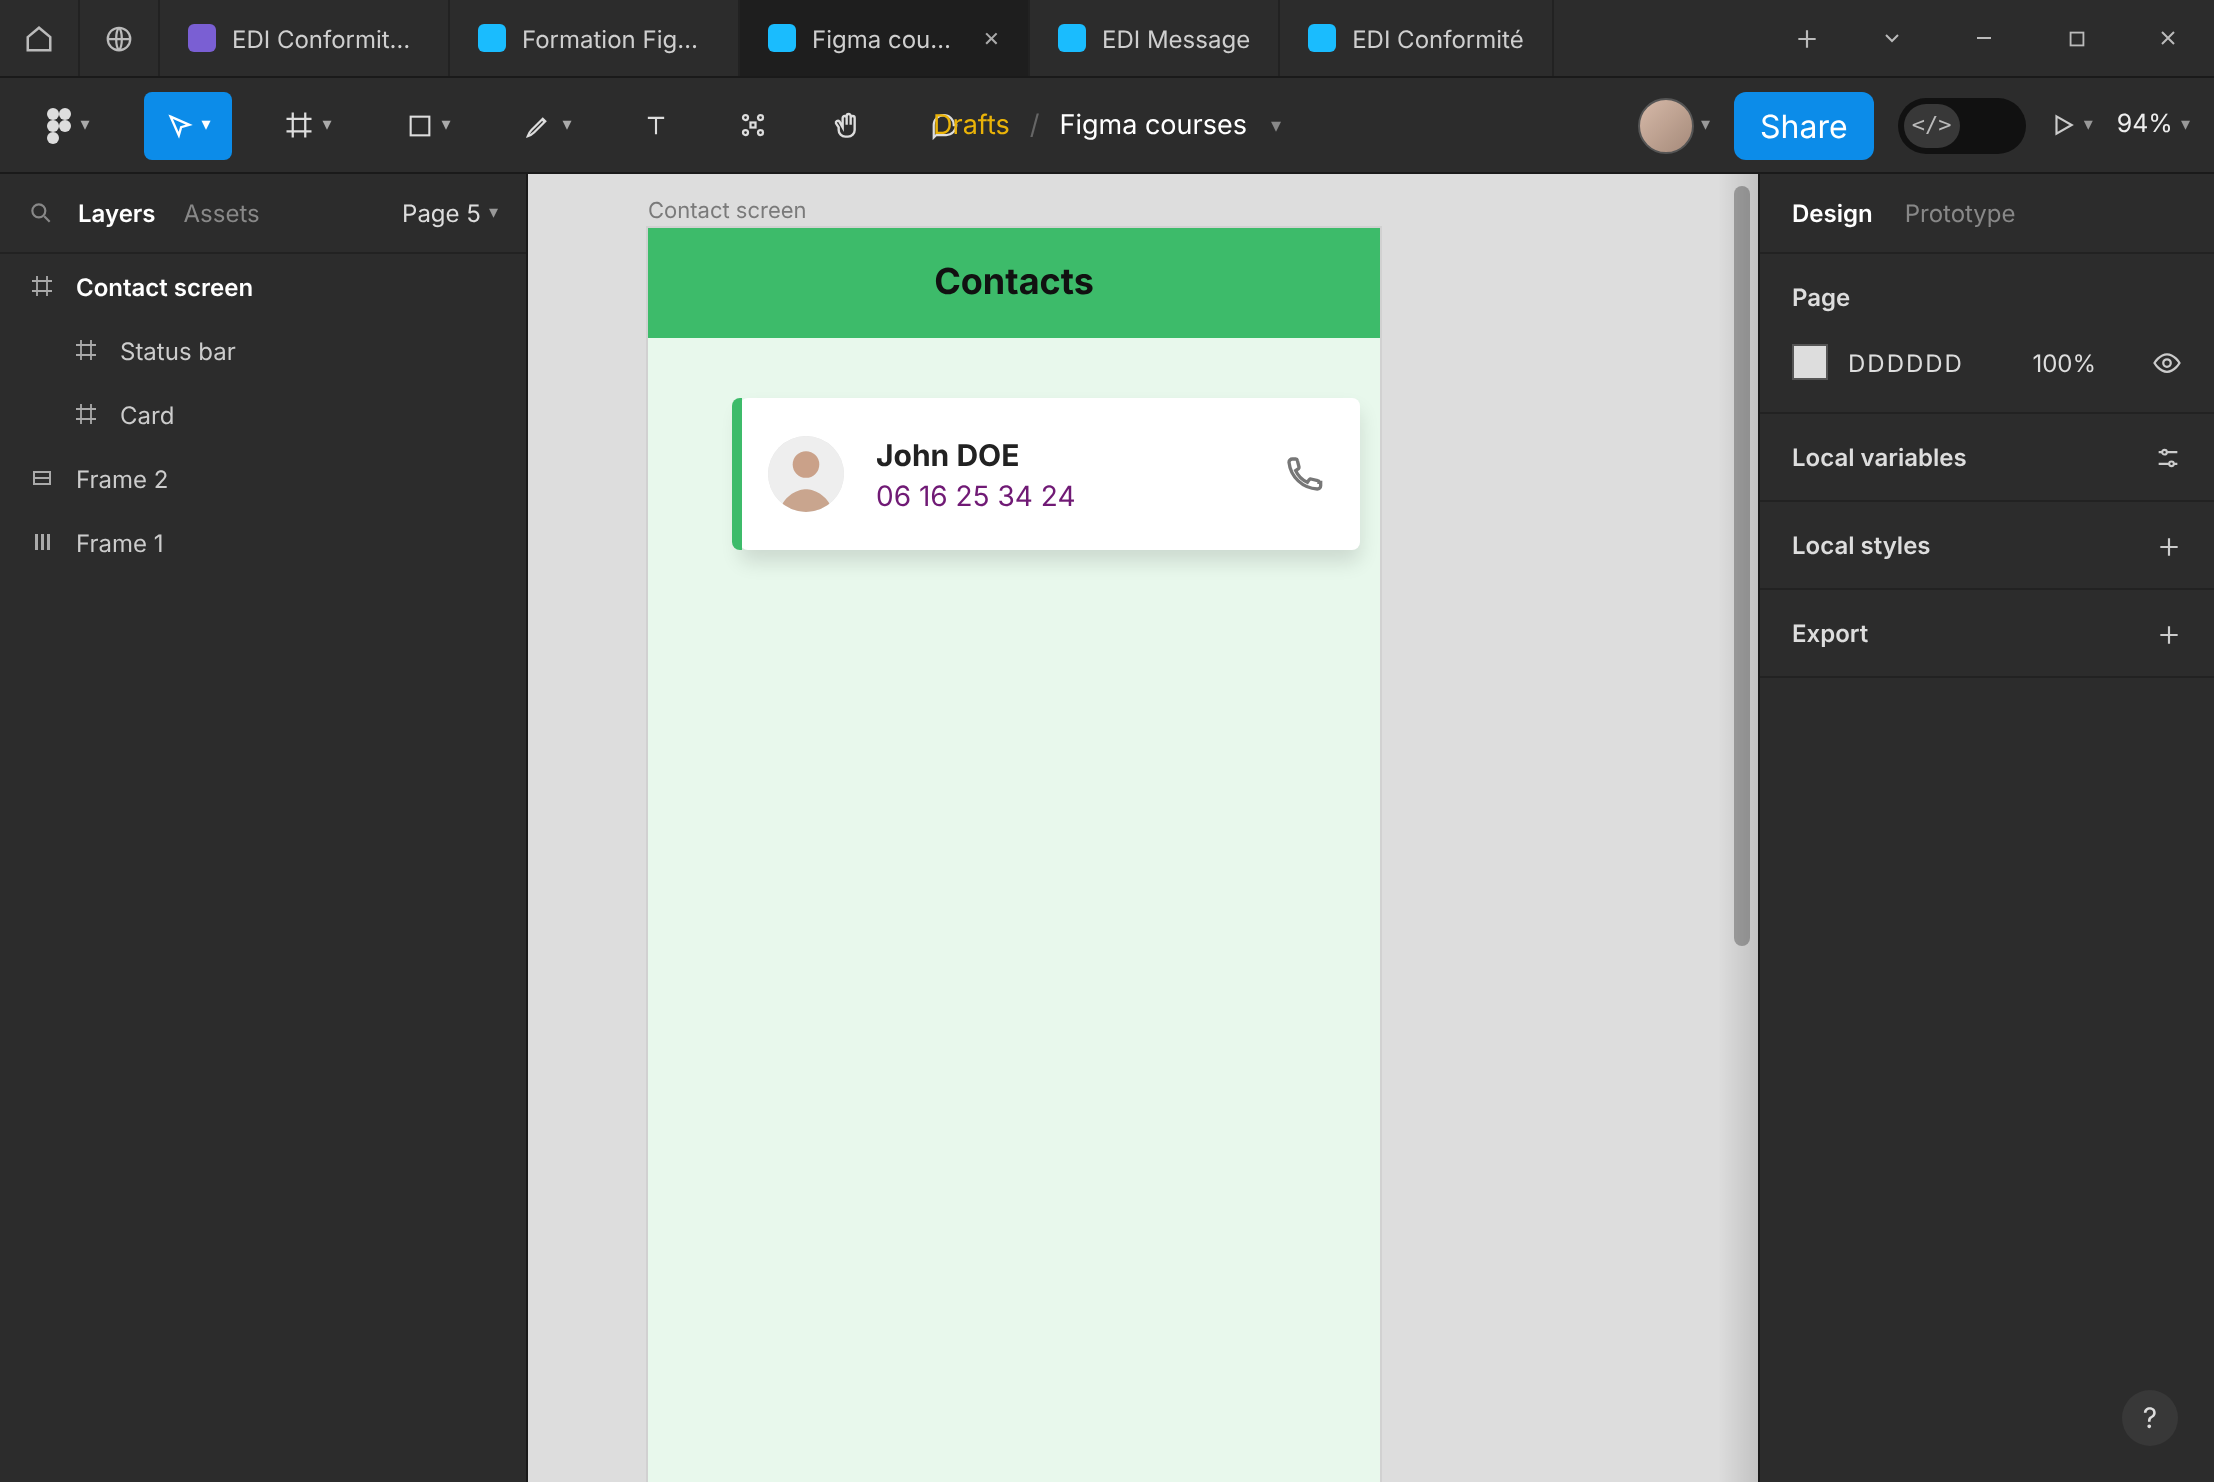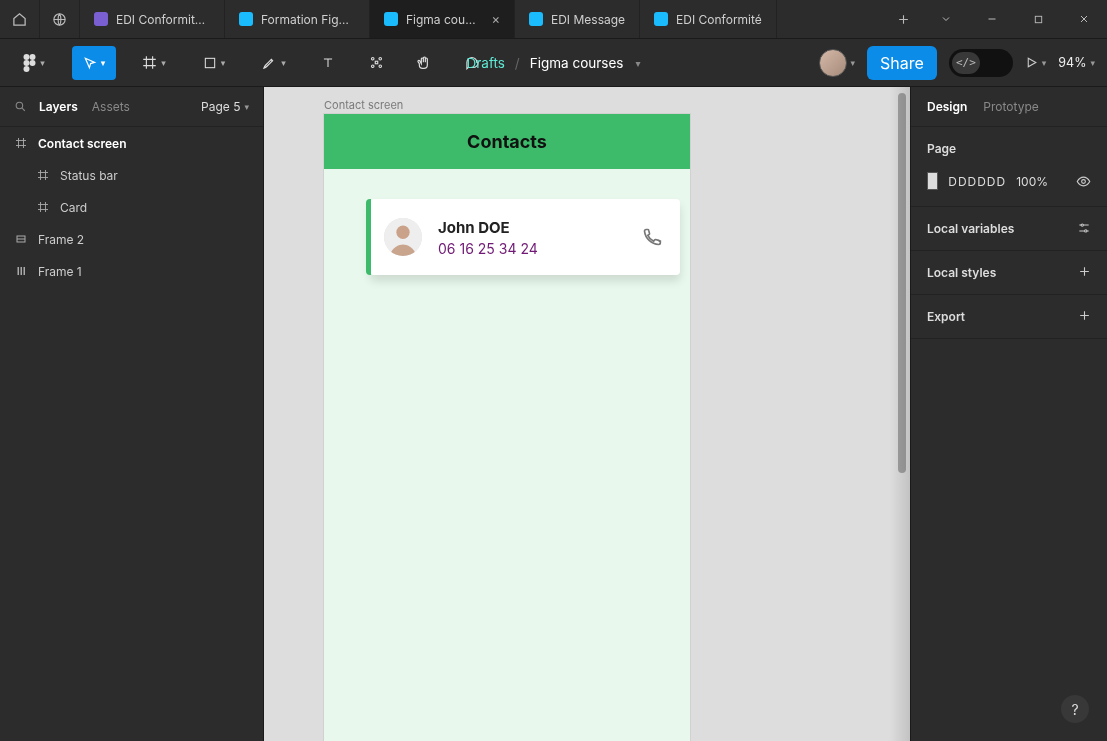--- a/index.html
+++ b/index.html
@@ -23,21 +23,21 @@
 
   
   .toolbar { height: 48px; background:#2c2c2c; display:flex; align-items:center; padding:0 12px; gap:16px; border-bottom:1px solid #1a1a1a;}
   .tgroup { display:flex; align-items:center; gap:16px; }
   .tbtn { display:flex; align-items:center; justify-content:center; width:32px; height:34px; border-radius:4px; color:#ddd; cursor:pointer; position:relative;}
   .tbtn.selected { background:#0c8ce9; color:#fff; width:44px; }
   .tbtn.wdrop { width:44px; }
   .tbtn .caret { font-size:9px; margin-left:4px; color:#aaa; }
   .tbtn.selected .caret { color:#fff; }
   .crumbs { position:absolute; left:50%; transform:translateX(-50%); display:flex; align-items:center; gap:10px; font-size:13.5px;}
-  .crumbs .muted { color:#5eead4; }
+  .crumbs .muted { color:#eab308; }
   .crumbs .sep { color:#666; }
   .crumbs .title { color:#fff; }
   .crumbs .caret { font-size:10px; color:#888; margin-left:2px; }
   .tright { margin-left:auto; display:flex; align-items:center; gap:12px; }
   .avatar-chip { width:28px; height:28px; border-radius:50%; background:linear-gradient(135deg,#d6b9a8,#a58a7a); display:inline-block; border:1px solid #555;}
   .avatar-wrap { display:flex; align-items:center; gap:4px; }
   .share { background:#0c8ce9; color:#fff; font-size:16px; padding:7px 13px; border-radius:6px; cursor:pointer; }
   .devpill { background:#111; border-radius:999px; display:flex; align-items:center; padding:3px; gap:2px; }
   .devpill .seg { width:28px; height:22px; display:flex;align-items:center;justify-content:center; border-radius:999px; color:#bbb; font-family:monospace; font-size:11px;}
   .devpill .seg.on { background:#383838; }
@@ -72,25 +72,25 @@
   .card .accent { width:5px; align-self:stretch; background:#3DBB6A; border-radius:4px 0 0 4px; position:absolute; left:-4px; top:0; bottom:0;}
   .card .pad { width:14px; }
   .card .avatar { width:38px; height:38px; border-radius:50%; background:#e5e5e5; display:flex;align-items:center;justify-content:center; overflow:hidden; flex-shrink:0;}
   .card .avatar svg { width:38px; height:38px; }
   .card .info { margin-left:16px; flex:1; }
   .card .name { color:#222; font-weight:700; font-size:15px;}
   .card .phone { color:#701a75; font-size:14px; margin-top:3px;}
   .card .call { color:#777; display:flex; }
 
   
-  .right { width:197px; background:#2c2c2c; border-left:1px solid #1a1a1a; font-size:12px; display:flex; flex-direction:column;}
+  .right { width:228px; background:#2c2c2c; border-left:1px solid #1a1a1a; font-size:12px; display:flex; flex-direction:column;}
   .right .tabsrow { height:40px; display:flex; align-items:center; gap:16px; padding:0 16px; border-bottom:1px solid #222;}
   .right .tabsrow .tabl { color:#888; cursor:pointer;}
   .right .tabsrow .tabl.active { color:#fff; font-weight:600;}
-  .rsection { padding:14px 16px; border-bottom:1px solid #222; display:flex; align-items:flex-start;}
+  .rsection { padding:14px 16px; border-bottom:1px solid #222; display:flex; align-items:flex-end;}
   .rsection .title { color:#ddd; font-weight:600; }
   .rsection .action { margin-left:auto; color:#ccc; cursor:pointer; display:flex;}
   .rrow { padding:10px 16px 16px; display:flex; align-items:center; gap:10px; border-bottom:1px solid #222;}
   .swatch { width:18px; height:18px; background:#dddddd; border:1px solid #555; }
   .hex { color:#ddd; letter-spacing:1px; }
   .opacity { margin-left:auto; margin-right:18px; color:#ddd; }
   .eye { color:#ccc; cursor:pointer; display:flex;}
 
   .help { position:absolute; right:18px; bottom:18px; width:28px; height:28px; border-radius:50%; background:#383838; color:#ddd; display:flex;align-items:center;justify-content:center; font-size:14px; cursor:pointer;}
 

